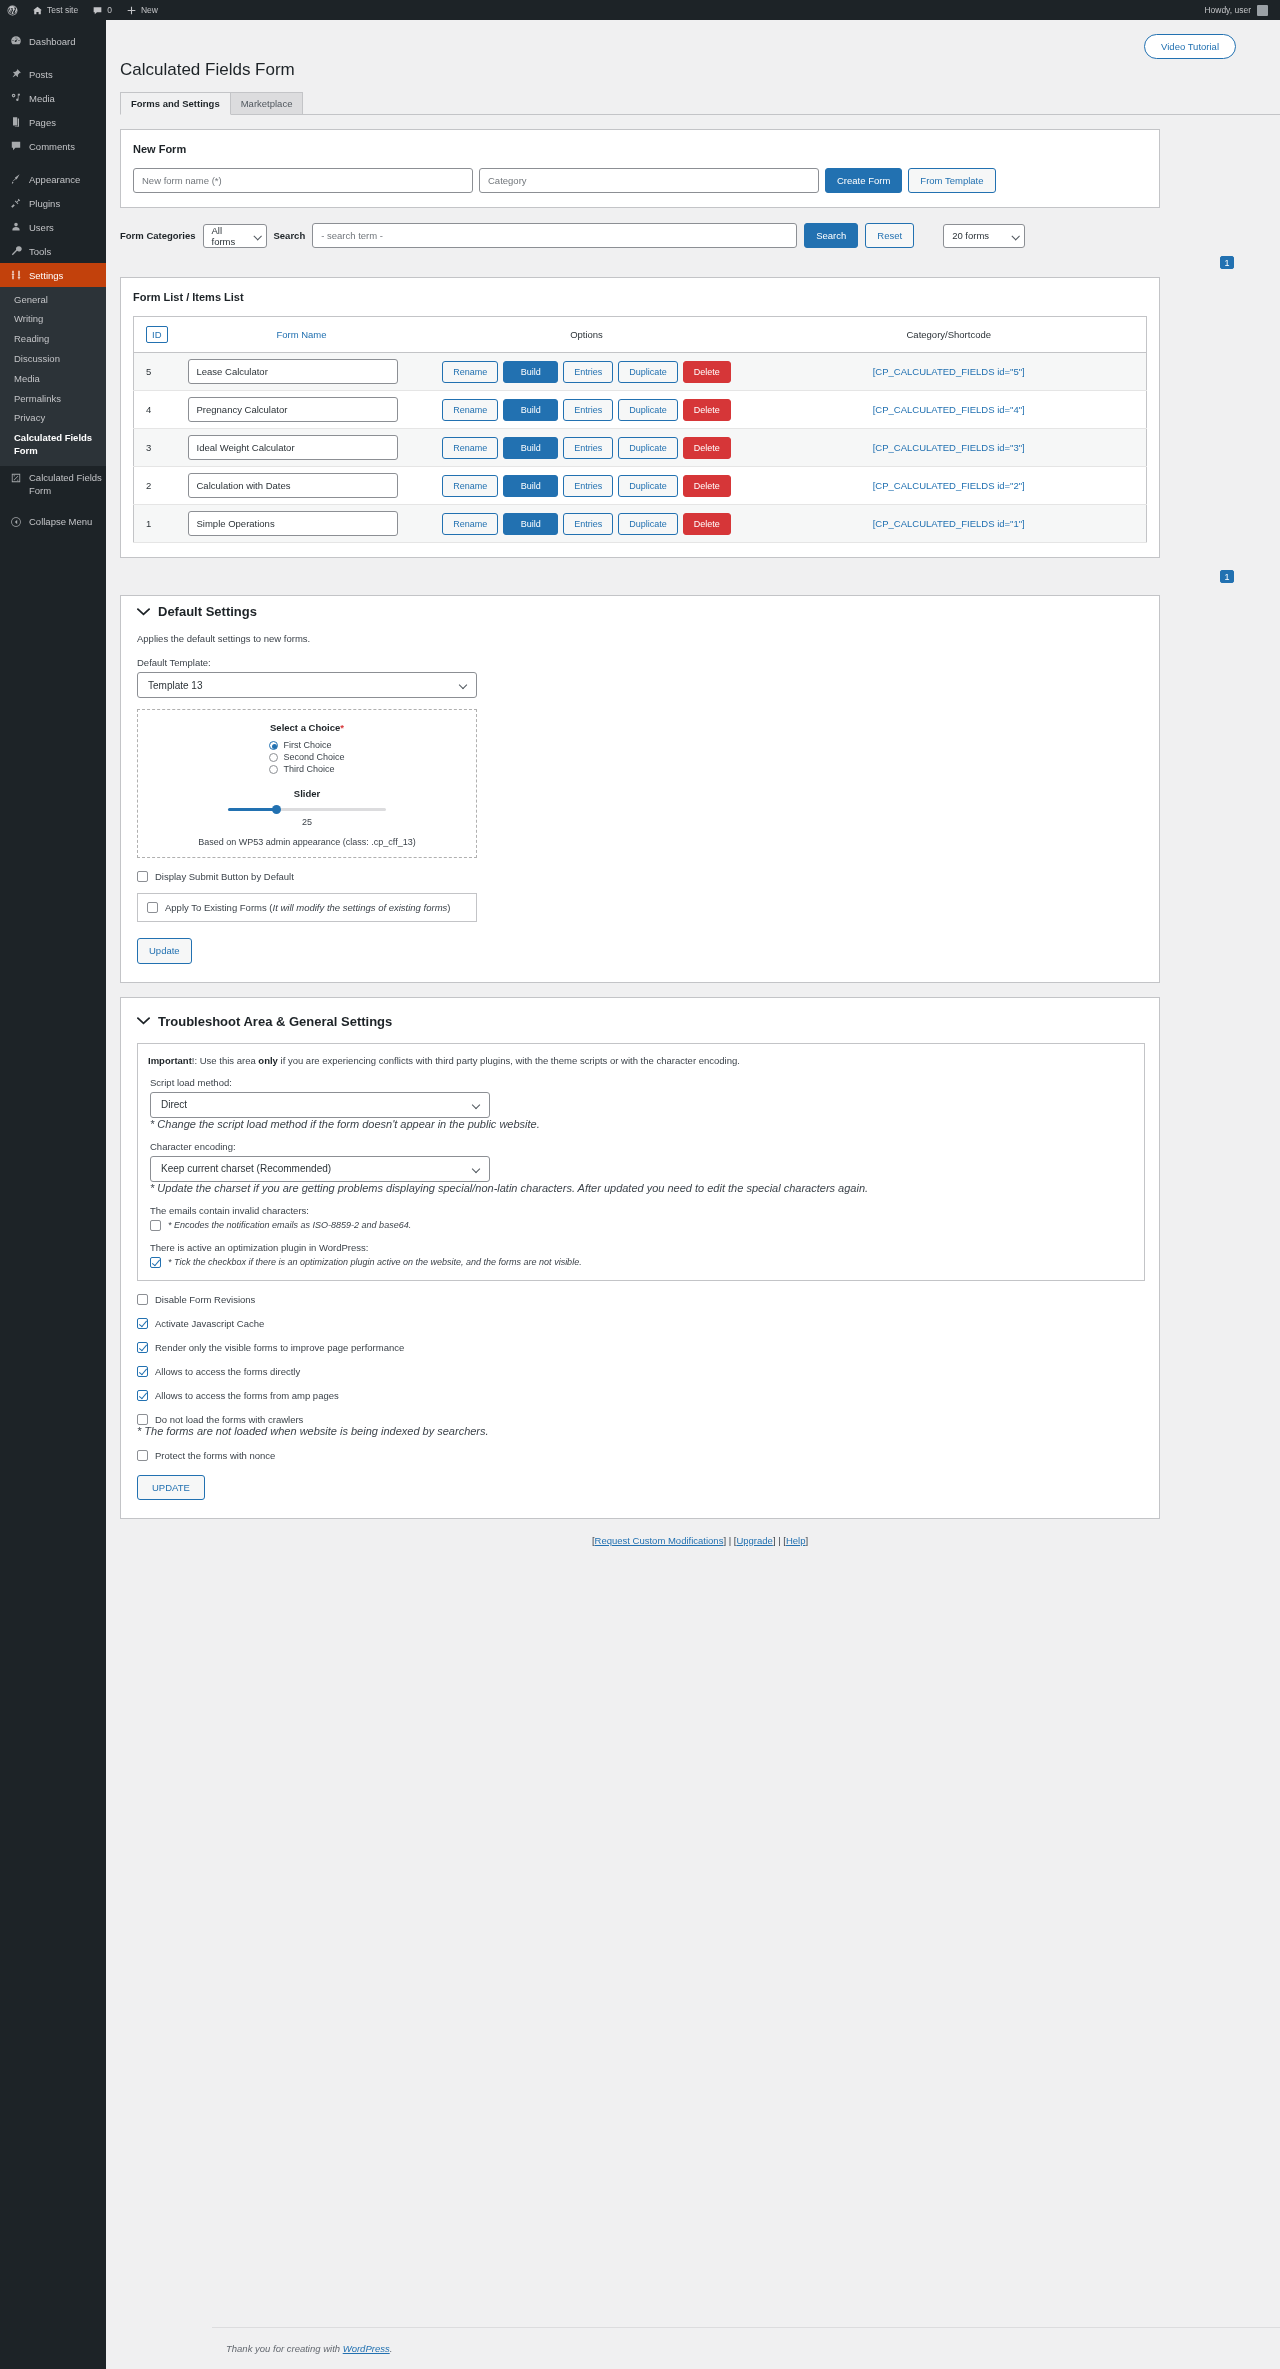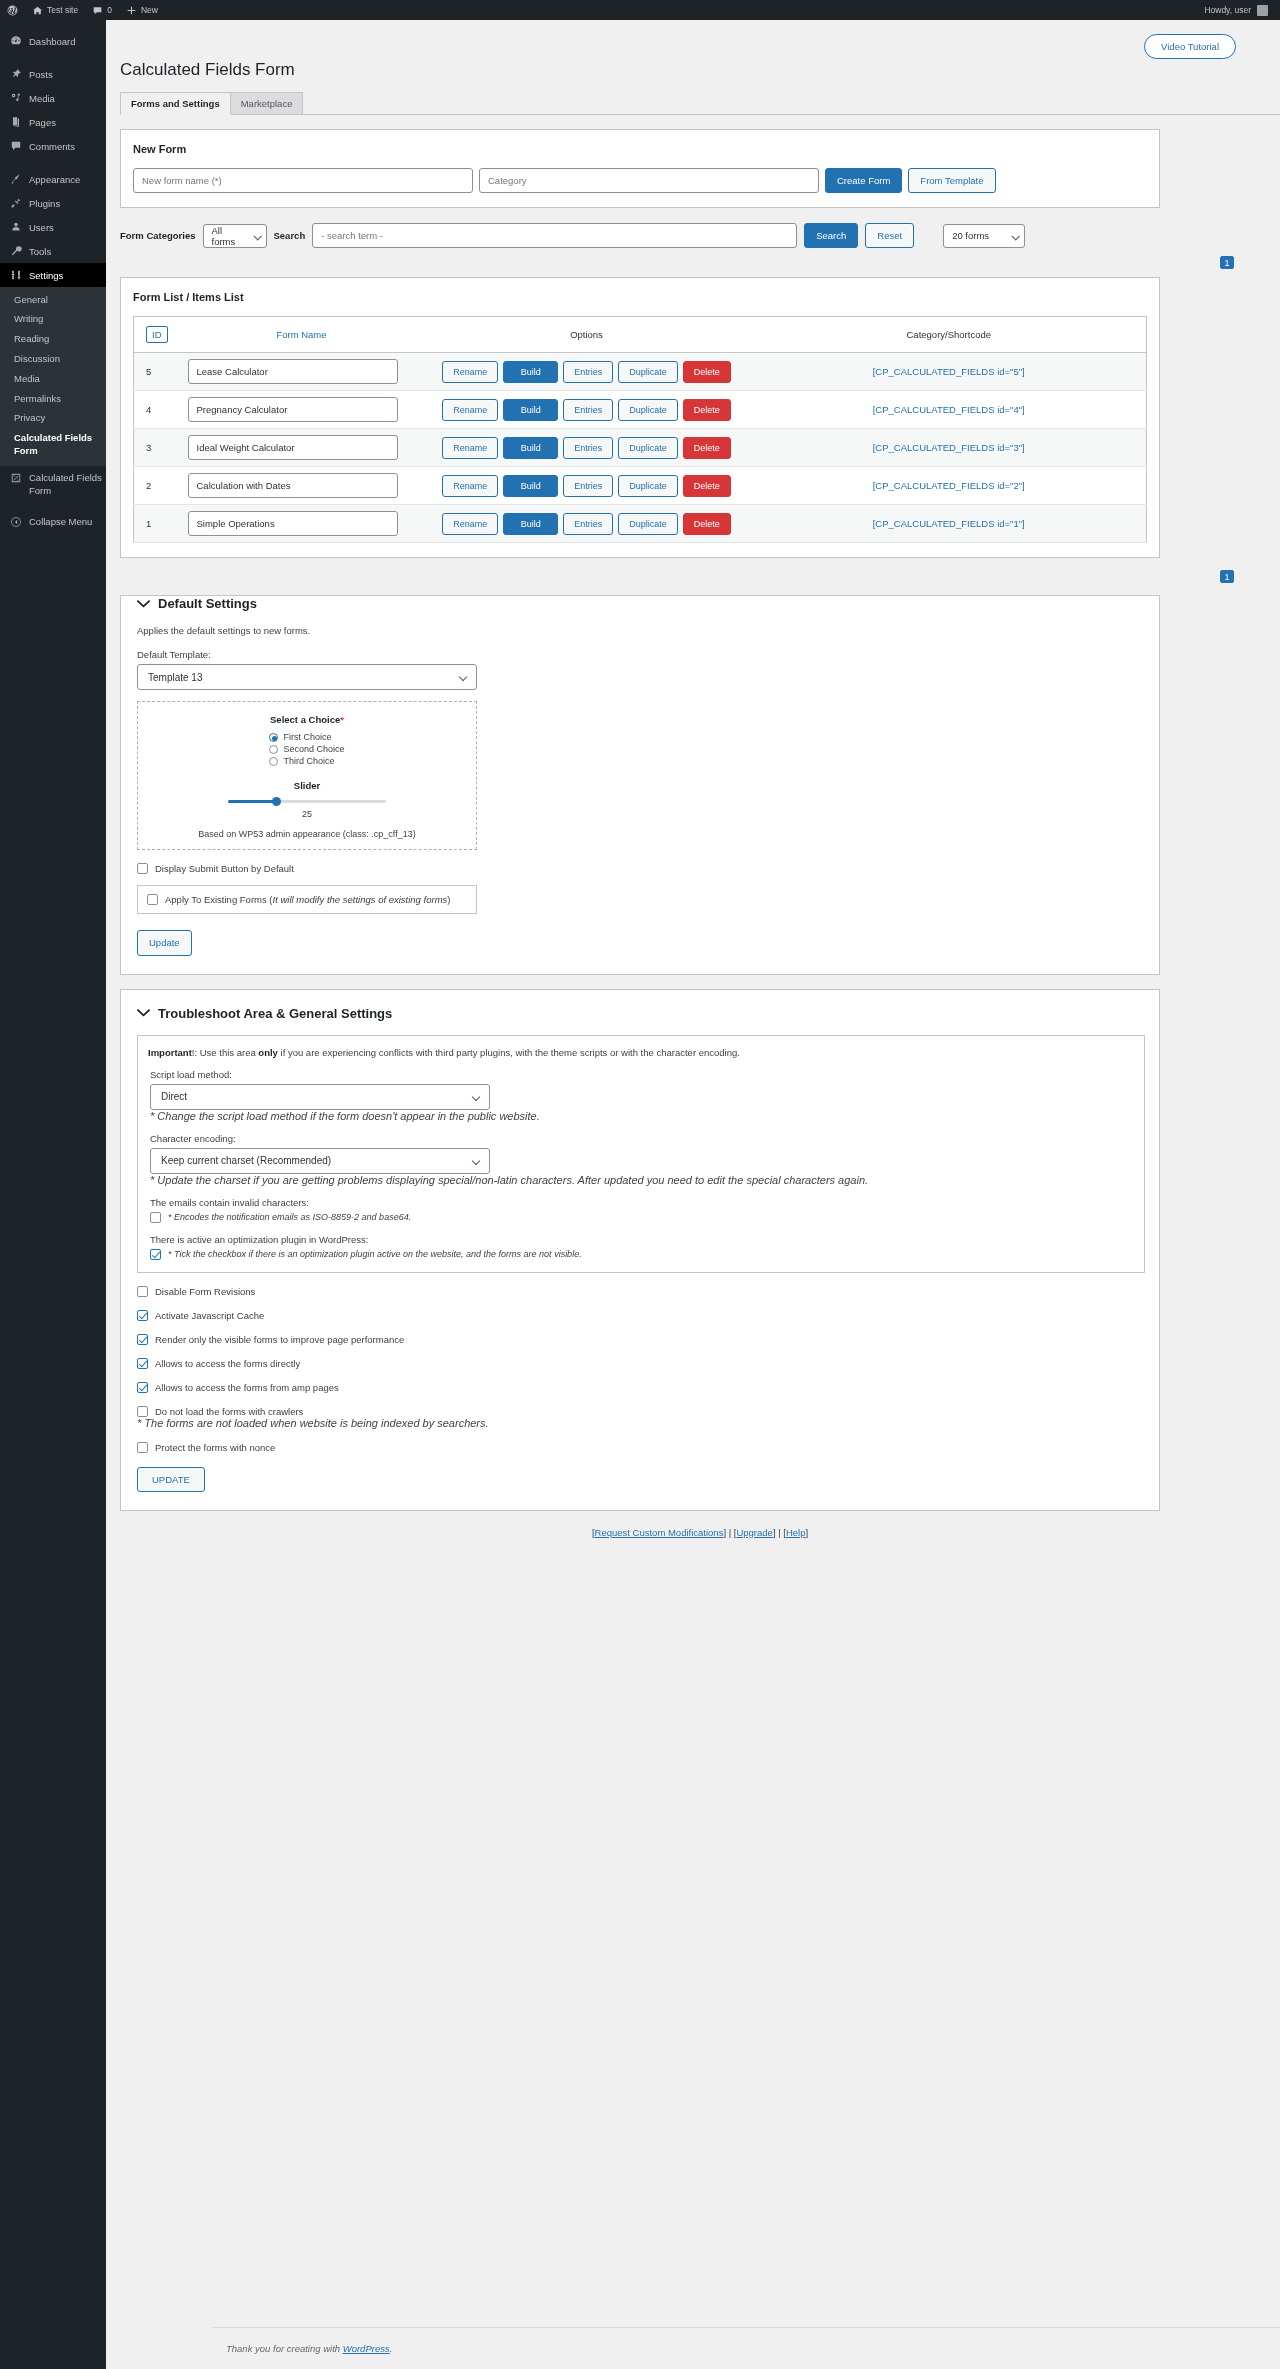--- a/index.html
+++ b/index.html
@@ -27,21 +27,21 @@
   #sidebar {
     position:absolute; top:20px; left:0; width:106px; height:2349px;
     background:#1d2327; color:#c3c4c7; font-size:9.5px;
   }
   .menu-item {
     display:flex; align-items:center; gap:7px;
     height:24px; padding-left:10px; color:#c3c4c7;
   }
   .menu-item.sep { margin-top:9px; }
   .menu-item .mi-ico { width:12px; height:12px; fill:#a7aaad; flex:none; }
-  .menu-item.active { background:#000000; color:#fff; }
+  .menu-item.active { background:#c2410c; color:#fff; }
   .menu-item.active .mi-ico { fill:#fff; }
   .submenu { background:#2c3338; padding:3px 0 5px 0; }
   .submenu a {
     display:block; padding:3.5px 0 3.5px 14px;
     color:#c3c4c7; font-size:9.5px; text-decoration:none; line-height:1.35;
   }
   .submenu a.cur { color:#fff; font-weight:bold; }
   .menu-item.twoline { height:auto; padding-top:6px; padding-bottom:6px; align-items:flex-start; }
   .menu-item.twoline span { line-height:1.35; }
   .collapse { margin-top:6px; }
@@ -478,21 +478,21 @@
         </tbody>
       </table>
     </div>
   </div>
 
   <div class="pager" style="margin-right:46px; margin-top:12px;">
     <div class="pg">1</div>
   </div>
 
   <div class="panel" style="width:1040px; margin-top:12px;">
-    <div class="panel-inner" style="padding:0 14px 18px 14px;">
+    <div class="panel-inner" style="padding:0 14px 18px 14px;margin-top:8px;">
       <div class="acc-h">
         <svg class="chev" viewBox="0 0 16 10">
           <path d="M1 1.5L8 8l7-6.5" fill="none" stroke="#1d2327" stroke-width="2.2" stroke-linecap="round"></path>
         </svg>
         <span>Default Settings</span>
       </div>
       <div class="small-note">Applies the default settings to new forms.</div>
       <div class="fld-label">Default Template:</div>
       <div class="sel-wide">Template 13</div>
 

